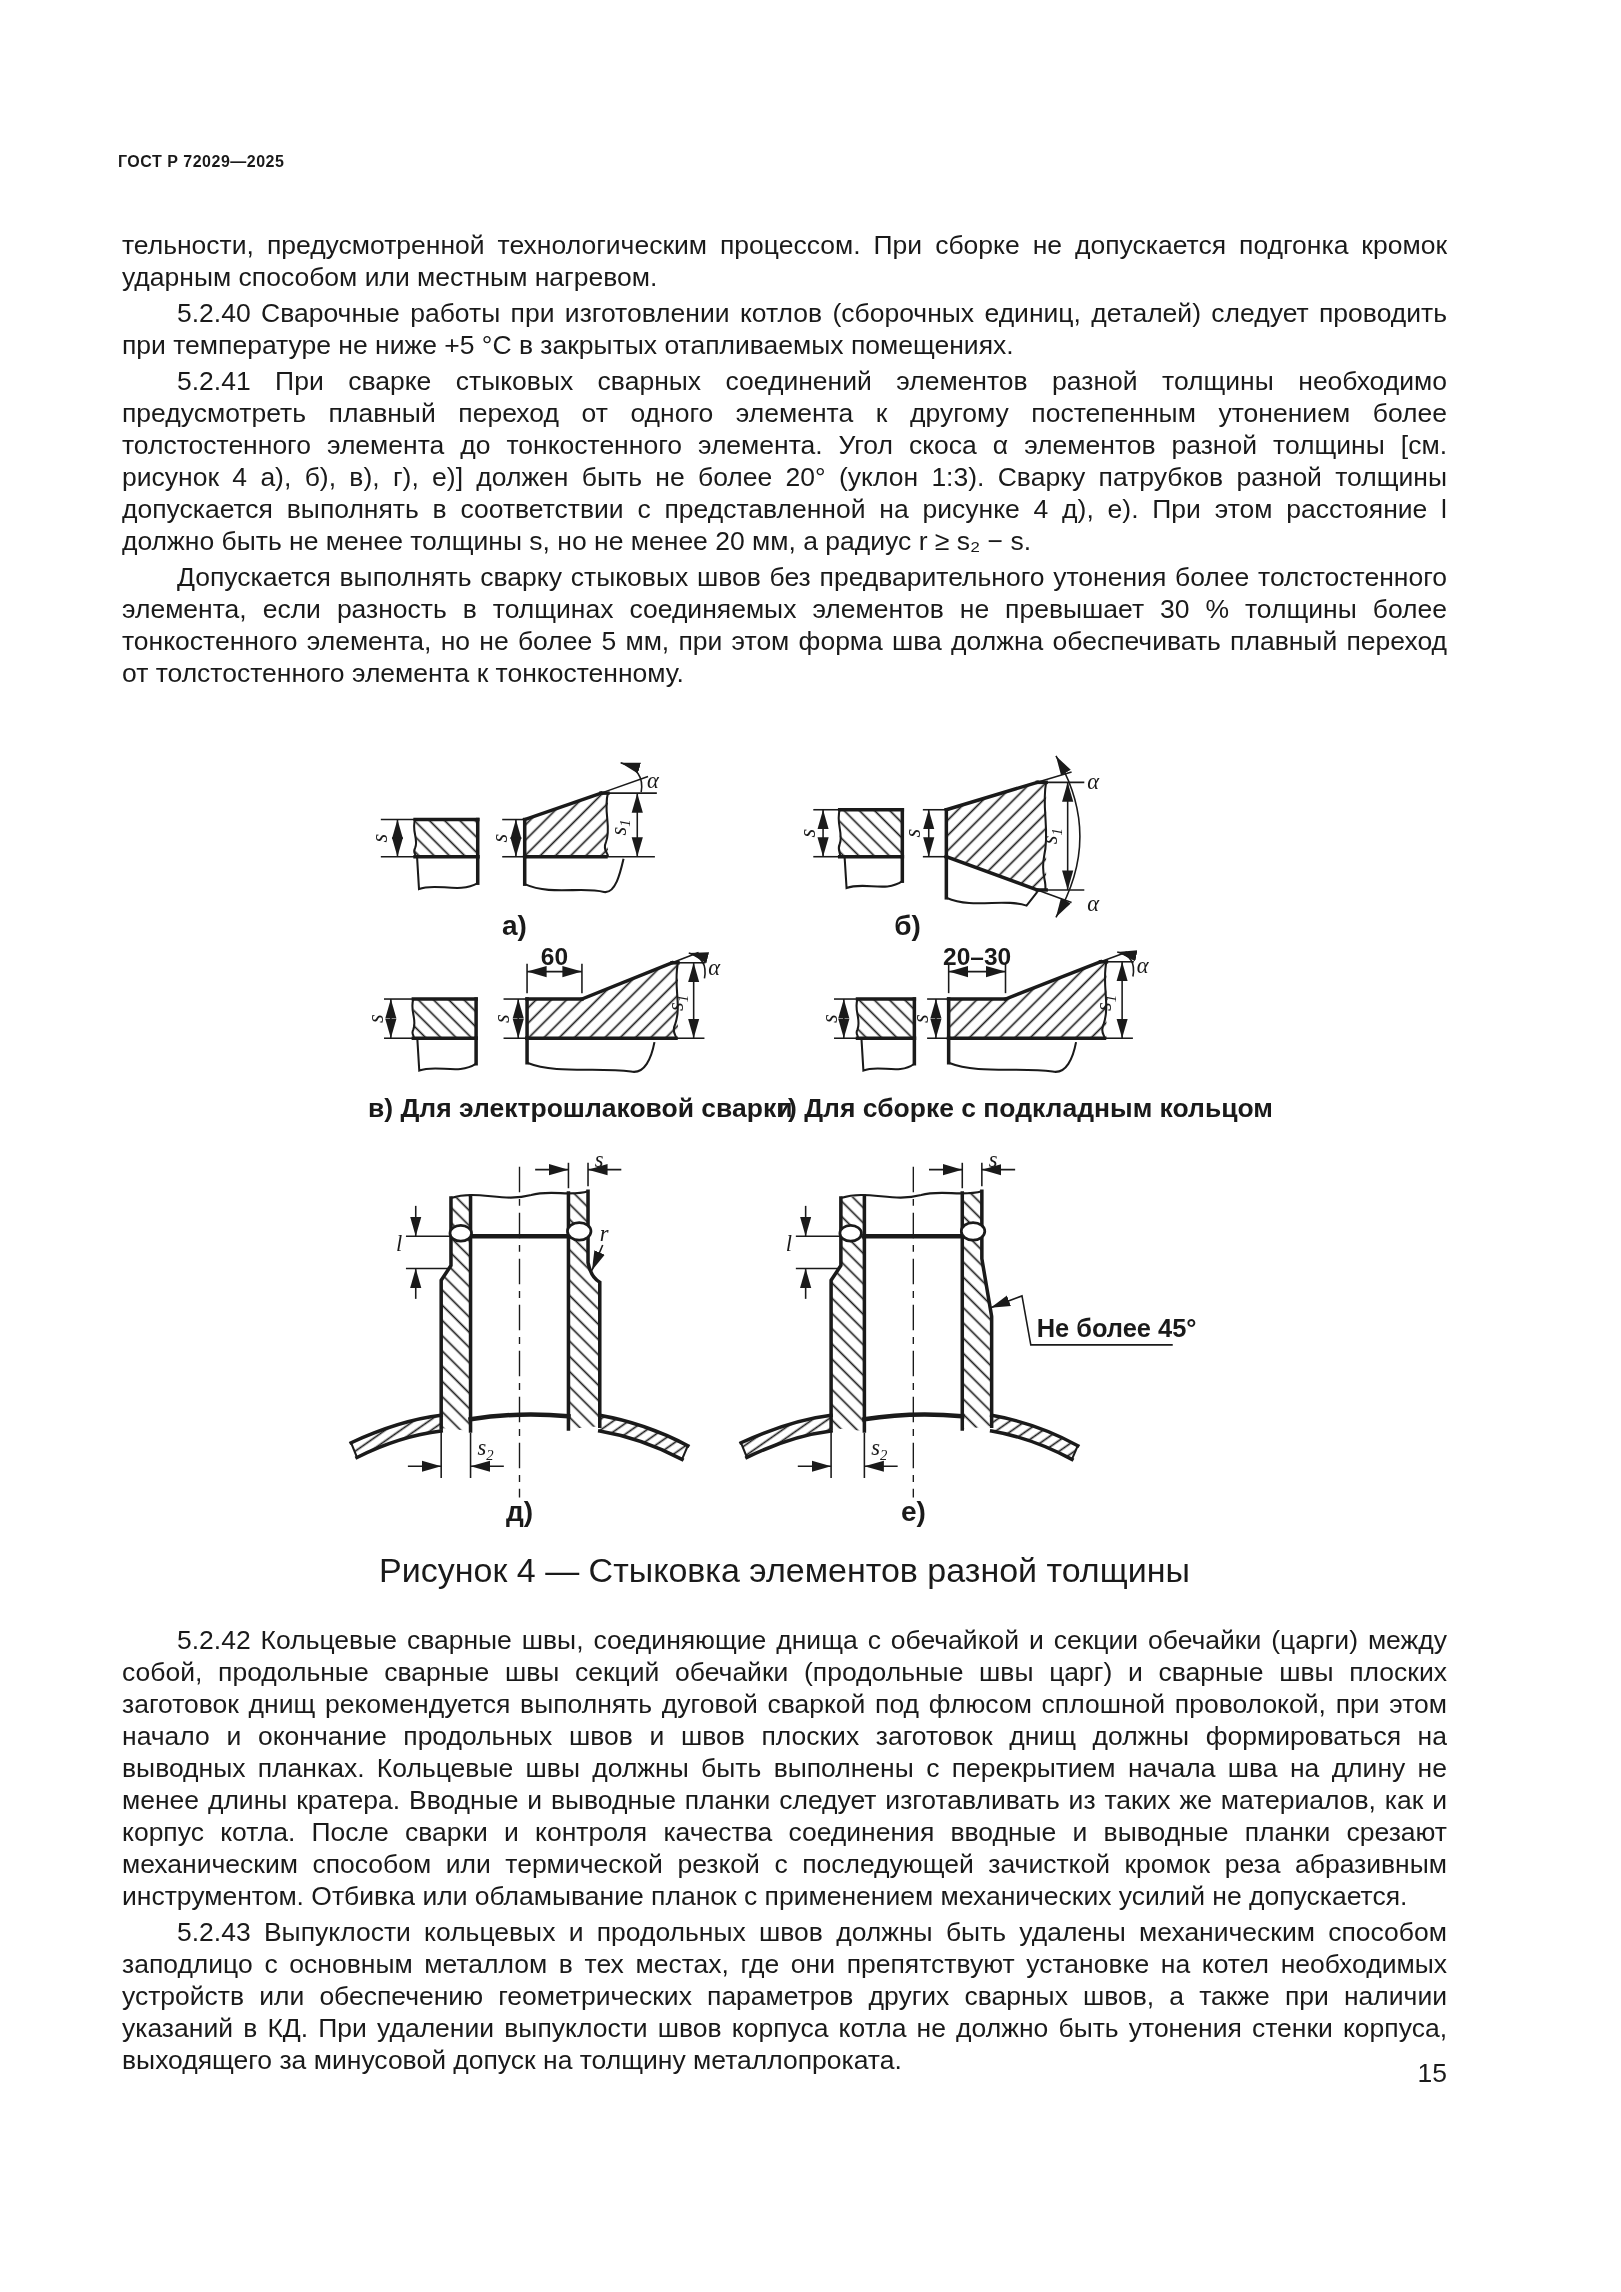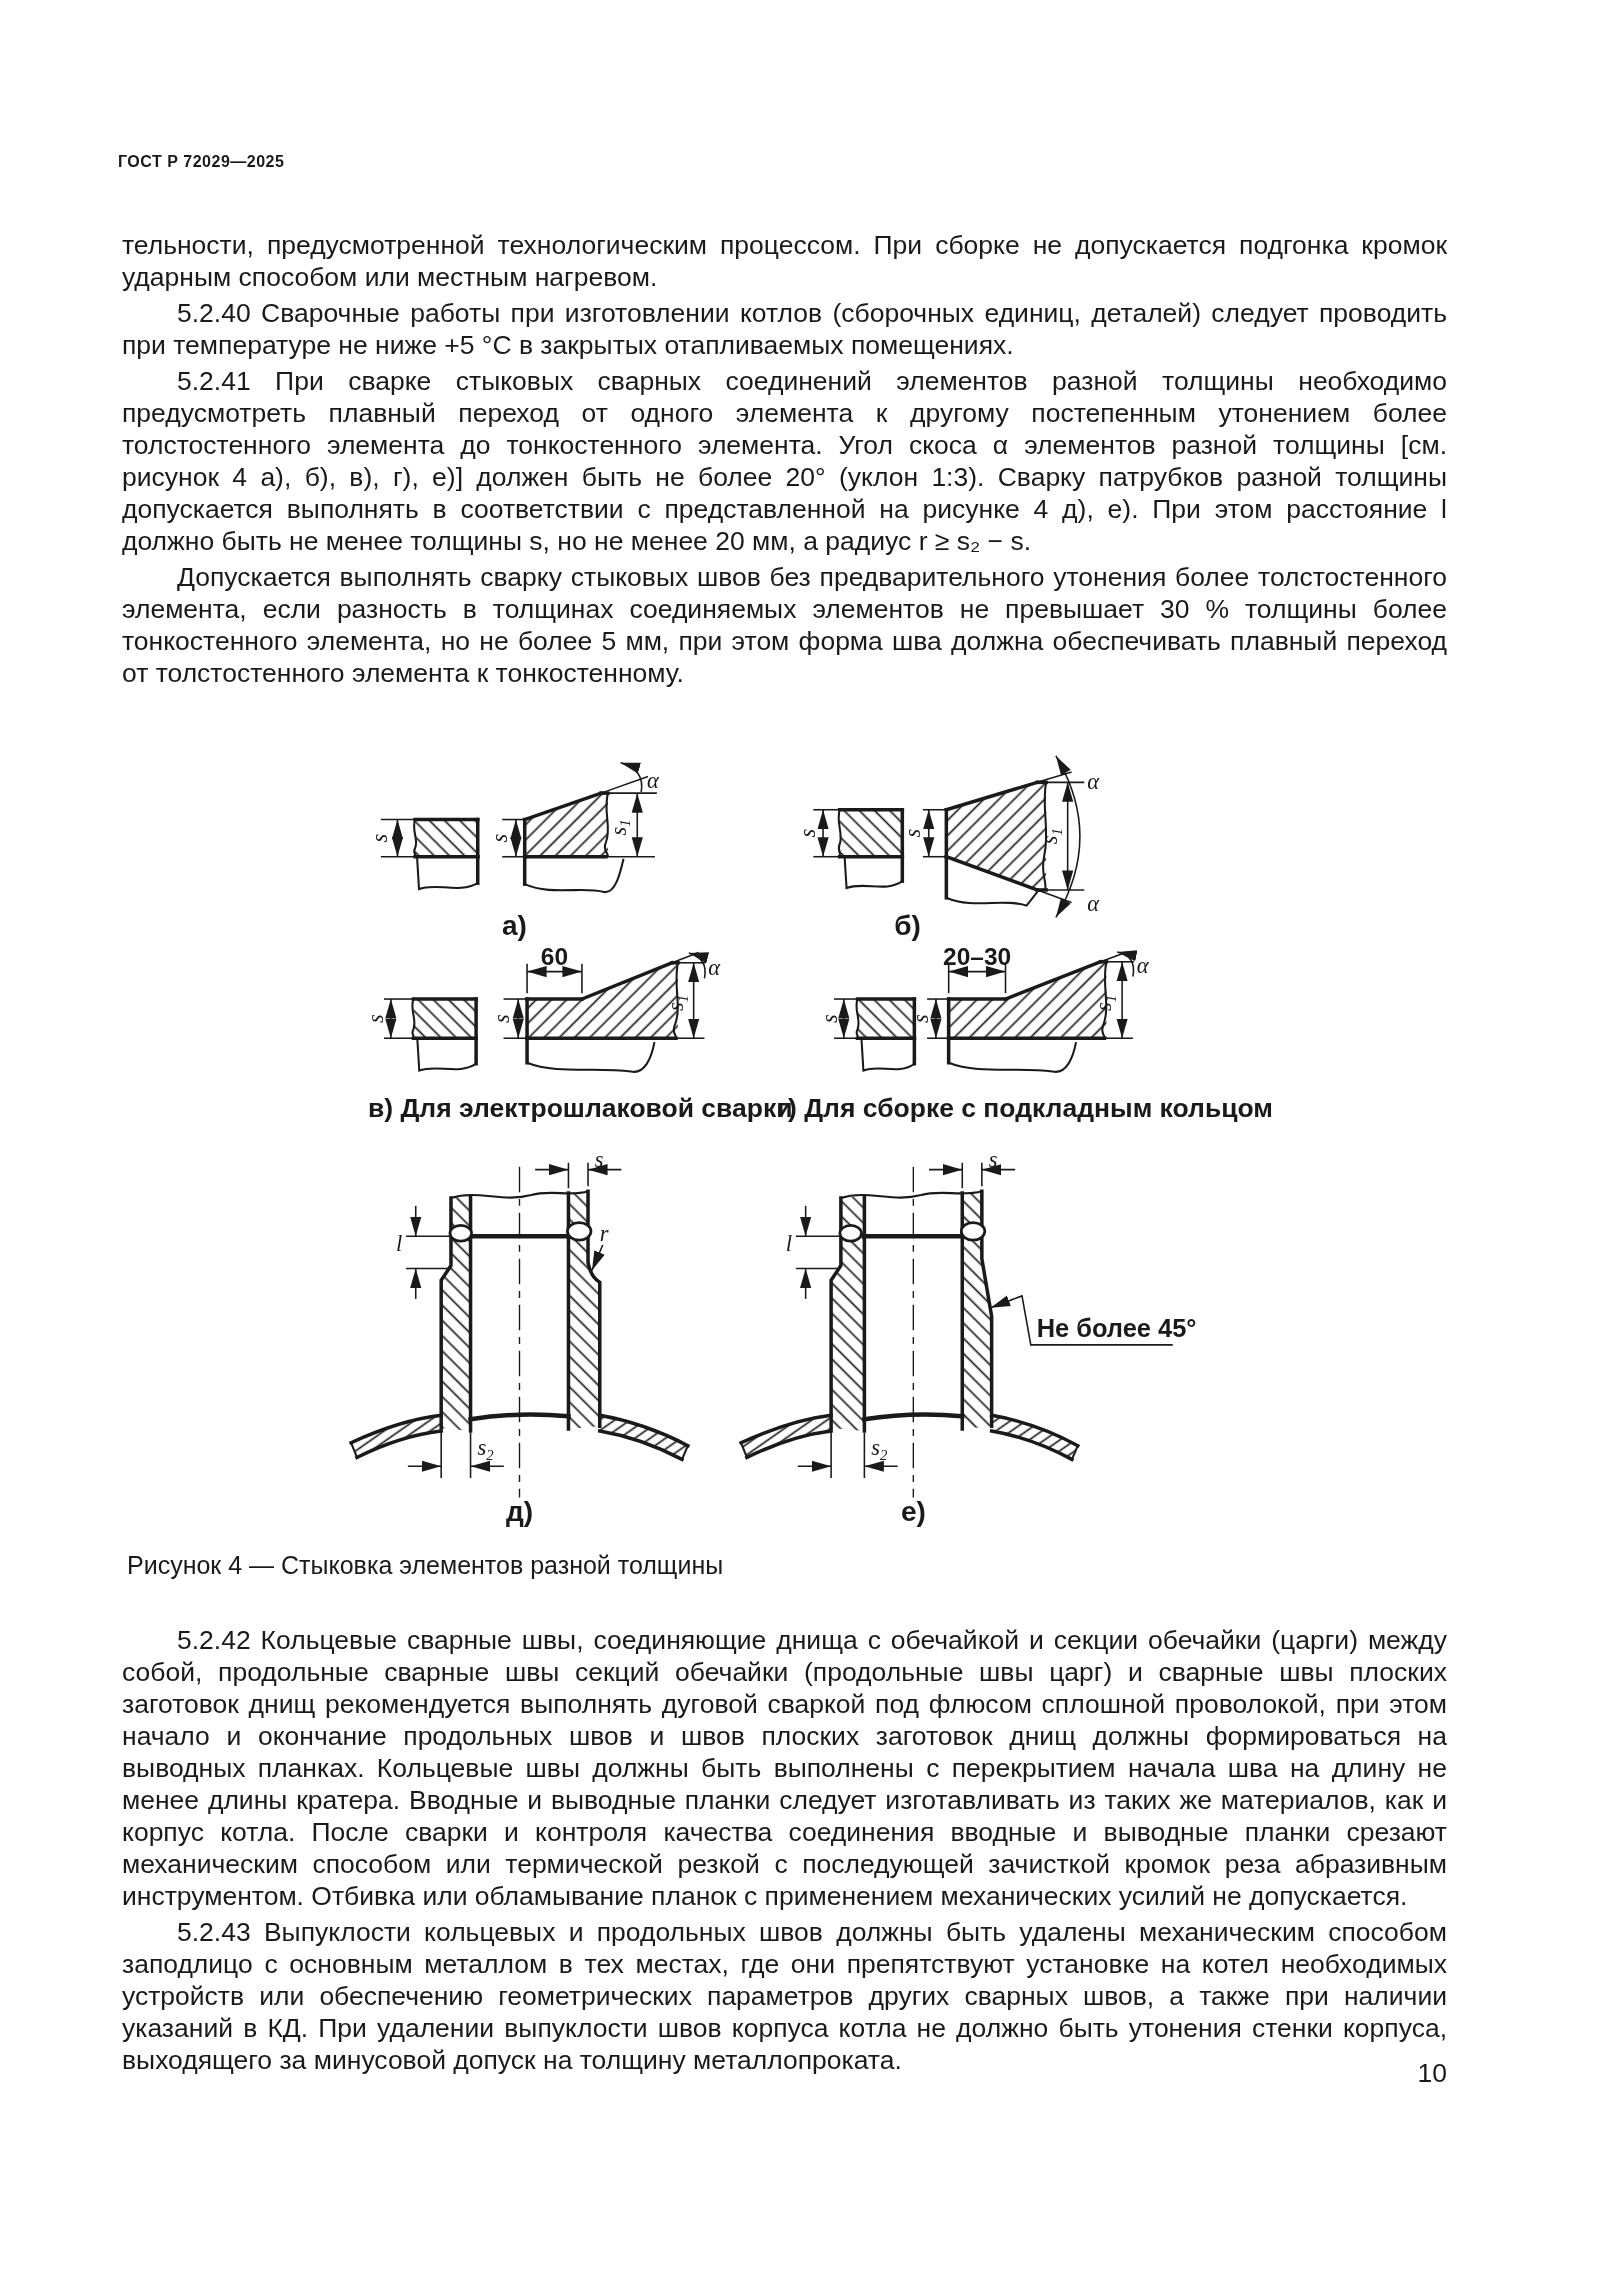--- a/index.html
+++ b/index.html
@@ -7,21 +7,21 @@
   .page{position:absolute;inset:0;background:#fff;}
   .doc-header{position:absolute;top:153px;left:118px;width:1333px;text-align:left;
 entity    font-size:27.4px;font-weight:bold;letter-spacing:0.5px;}
   .content{position:absolute;top:225px;left:118px;width:1333px;}
   .content p{margin:4px;font-size:26.5px;line-height:32px;text-align:justify;text-indent:55px;}
   .content p.noindent{text-indent:0;}
   .figure-area{position:relative;height:887px;margin-top:12.7px;}
   .figure-area svg{position:absolute;overflow:visible;}
   .fig-label{position:absolute;width:147px;text-align:center;font-size:28px;font-weight:bold;}
   .fig-cap2{position:absolute;font-size:26.5px;font-weight:bold;white-space:nowrap;}
-  .fig-caption{position:absolute;top:849px;left:9px;width:100%;font-size:25px;}
+  .fig-caption{position:absolute;top:849px;left:0;width:100%;text-align:center;font-size:34px;}
   .page-number{position:absolute;top:2058px;right:174px;font-size:26.5px;}
   
   .thick{stroke:#1a1a1a;stroke-width:3.6;fill:none;stroke-linecap:square;}
   .xthick{stroke:#1a1a1a;stroke-width:4.6;fill:none;stroke-linecap:square;}
   .med{stroke:#1a1a1a;stroke-width:2.1;fill:none;}
   .dim{stroke:#1a1a1a;stroke-width:1.6;fill:none;}
   .cl{stroke:#1a1a1a;stroke-width:1.4;fill:none;stroke-dasharray:26 7 7 7;}
   .weld{fill:#fff;stroke:#1a1a1a;stroke-width:2.8;}
   .dlbl{font-family:"Liberation Serif",serif;font-style:italic;font-size:23px;fill:#1a1a1a;}
   .sub{font-size:15px;}
@@ -333,15 +333,15 @@
       <div class="fig-cap2" style="left:659px;top:391px">г) Для сборке с подкладным кольцом</div>
       <div class="fig-label" style="left:328px;top:794px">д)</div>
       <div class="fig-label" style="left:722px;top:794px">е)</div>
       <div class="fig-caption">Рисунок 4 — Стыковка элементов разной толщины</div>
     </div>
 
     <p style="margin-top:35px">5.2.42 Кольцевые сварные швы, соединяющие днища с обечайкой и секции обечайки (царги) между собой, продольные сварные швы секций обечайки (продольные швы царг) и сварные швы плоских заготовок днищ рекомендуется выполнять дуговой сваркой под флюсом сплошной проволокой, при этом начало и окончание продольных швов и швов плоских заготовок днищ должны формироваться на выводных планках. Кольцевые швы должны быть выполнены с перекрытием начала шва на длину не менее длины кратера. Вводные и выводные планки следует изготавливать из таких же материалов, как и корпус котла. После сварки и контроля качества соединения вводные и выводные планки срезают механическим способом или термической резкой с последующей зачисткой кромок реза абразивным инструментом. Отбивка или обламывание планок с применением механических усилий не допускается.</p>
     <p>5.2.43 Выпуклости кольцевых и продольных швов должны быть удалены механическим способом заподлицо с основным металлом в тех местах, где они препятствуют установке на котел необходимых устройств или обеспечению геометрических параметров других сварных швов, а также при наличии указаний в КД. При удалении выпуклости швов корпуса котла не должно быть утонения стенки корпуса, выходящего за минусовой допуск на толщину металлопроката.</p>
   </div>
 
-  <div class="page-number">10</div>
+  <div class="page-number">15</div>
 </div>
 
 
 </body></html>

